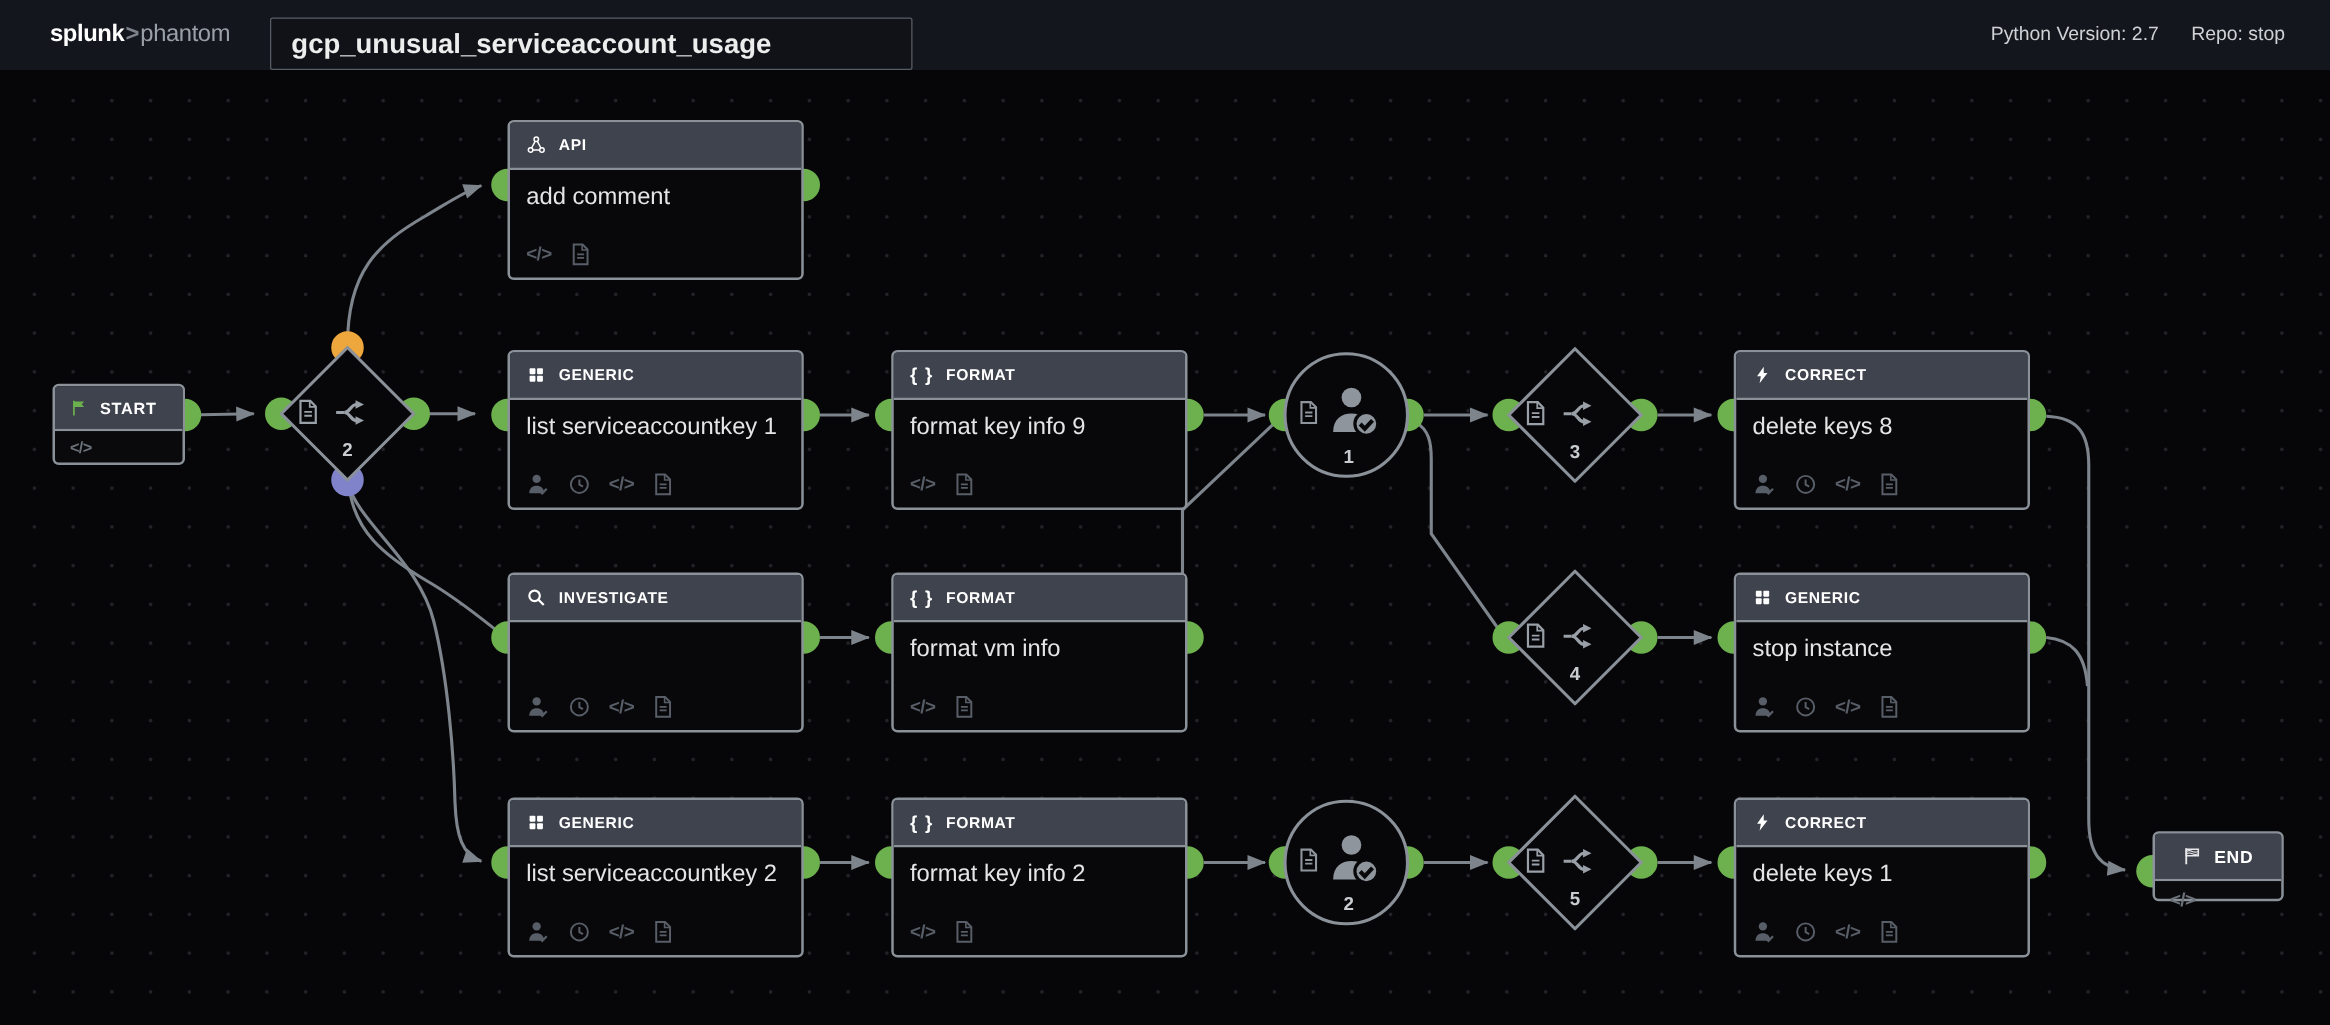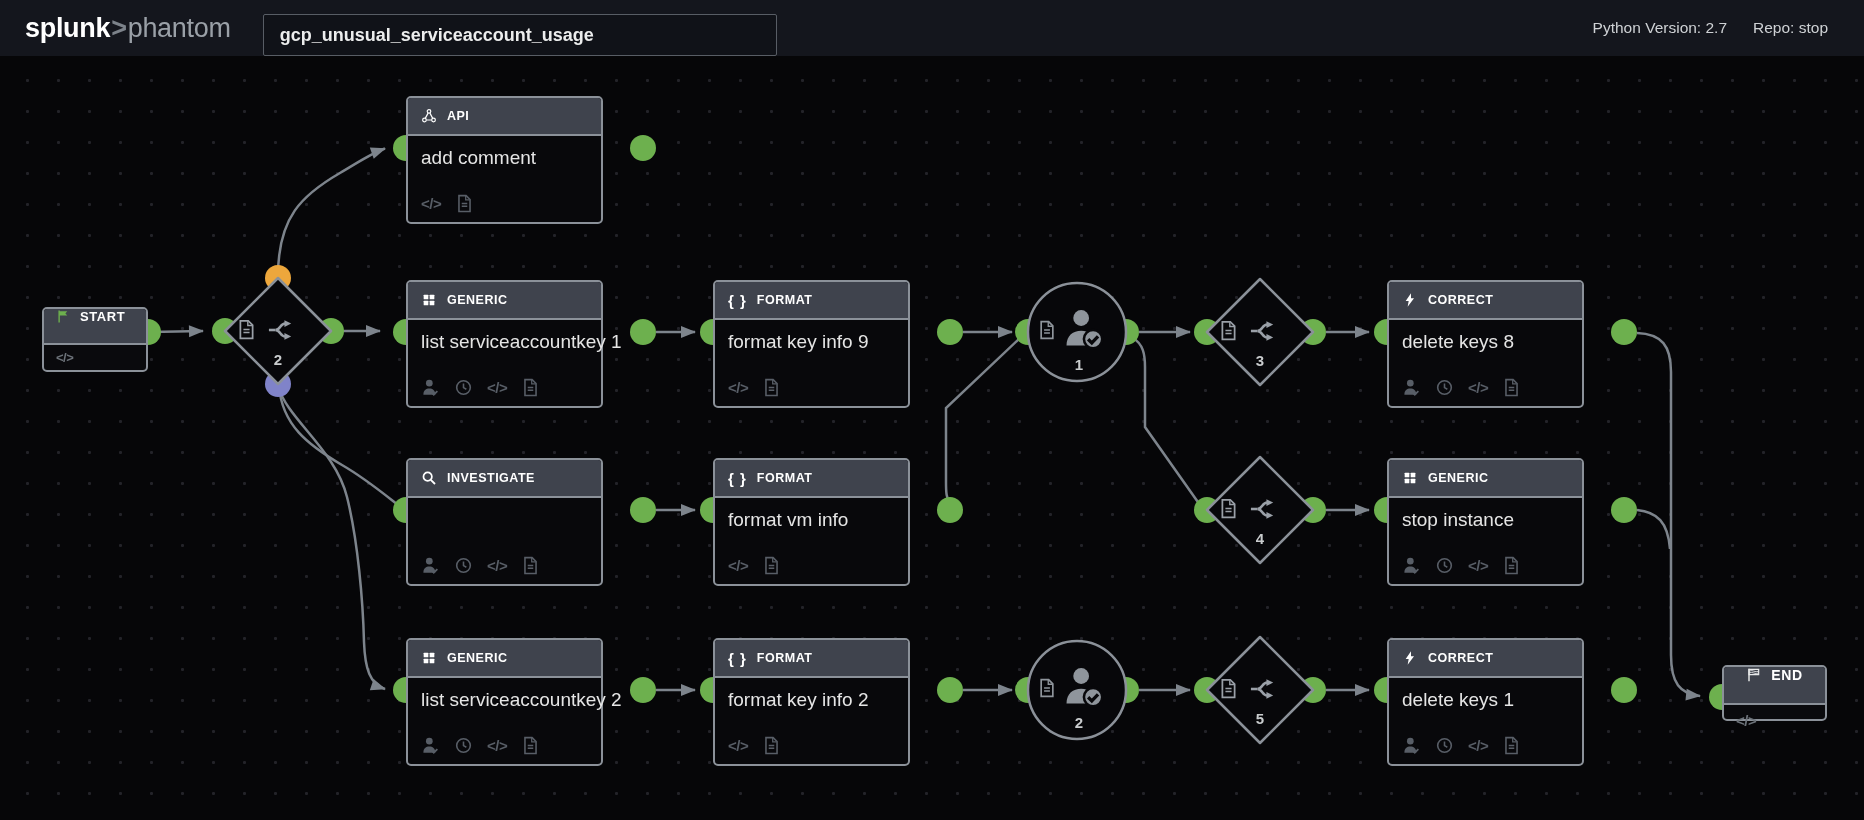--- a/index.html
+++ b/index.html
@@ -1,49 +1,49 @@
 <!DOCTYPE html>
 <html><head>
 <meta charset="utf-8">
 <style>
   html,body{margin:0;padding:0;background:#060608;}
   .app{position:relative;width:1864px;height:820px;overflow:hidden;
        font-family:"Liberation Sans",sans-serif;-webkit-font-smoothing:antialiased;}
   
   .topbar{position:absolute;top:0;left:0;width:1864px;height:57px;background:#14161d;
           display:flex;align-items:center;border-bottom:1px solid #060608;box-sizing:border-box;}
-  .logo{margin-left:25px;font-size:27px;letter-spacing:-0.3px;white-space:nowrap;text-align:center;}
+  .logo{margin-left:40px;font-size:19px;letter-spacing:-0.3px;white-space:nowrap;text-align:center;}
   .logo .b1{color:#ffffff;font-weight:bold;}
   .logo .sep{color:#7c828a;font-weight:bold;padding:0 1px;}
   .logo .b2{color:#9aa0a7;font-weight:normal;}
   .name-input{margin-left:32px;width:480px;height:40px;background:#101218;border:1.5px solid #585d65;
-          border-radius:2px;color:#eceded;font-size:18px;font-weight:bold;padding:0 16px;outline:none;
+          border-radius:2px;color:#eceded;font-size:22px;font-weight:bold;padding:0 16px;outline:none;
           font-family:"Liberation Sans",sans-serif;margin-top:14px;}
   .topmeta{margin-left:auto;margin-right:36px;display:flex;gap:26px;color:#cfd2d5;font-size:15.5px;}
   
   .canvas{position:absolute;top:57px;left:0;width:1864px;height:763px;background-color:#060608;
           background-image:radial-gradient(circle,#232329 1.3px,transparent 1.7px);
           background-size:31px 31px;background-position:12px 8px;}
   .edges{position:absolute;top:0;left:0;}
   
-  .action-node{position:absolute;width:197px;height:128px;background:#08080b;border:2px solid #8b9199;
+  .action-node{position:absolute;width:237px;height:128px;background:#08080b;border:2px solid #8b9199;
           border-radius:5px;box-sizing:border-box;z-index:3;}
   .node-header{height:36px;background:#3f434d;border-bottom:2px solid #8b9199;display:flex;align-items:center;
           gap:10px;padding:0 13px;border-radius:3px 3px 0 0;}
   .node-category{color:#ffffff;font-size:12.5px;font-weight:bold;letter-spacing:0.5px;}
   .hicon{width:16px;height:16px;color:#ffffff;flex:0 0 auto;}
   .braces{color:#ffffff;font-size:15px;font-weight:bold;letter-spacing:1px;}
   .node-title{color:#e5e5e5;font-size:19px;padding:11px 13px 0 13px;white-space:nowrap;}
   .node-footer{position:absolute;left:13px;bottom:9px;display:flex;gap:14px;align-items:center;color:#585e67;}
   .ficon{width:19px;height:19px;color:#585e67;}
   .code-glyph{font-size:15px;font-weight:bold;letter-spacing:-0.5px;color:#585e67;}
   
   .terminal-node{position:absolute;background:#0a0a0d;border:2px solid #8b9199;border-radius:5px;
           box-sizing:border-box;z-index:3;}
-  .terminal-header{background:#3f434d;display:flex;align-items:flex-start;gap:9px;padding:0 12px;
+  .terminal-header{background:#3f434d;display:flex;align-items:center;gap:9px;padding:0 12px;
           border-bottom:2px solid #8b9199;border-radius:3px 3px 0 0;}
   .terminal-label{color:#ffffff;font-size:13px;font-weight:bold;letter-spacing:0.6px;}
   .terminal-body{display:flex;align-items:center;padding:0 12px;color:#6c7279;}
   .terminal-body .code-glyph{color:#6c7279;font-size:13px;}
 </style>
 </head>
 <body>
 
 <div class="app">
 

